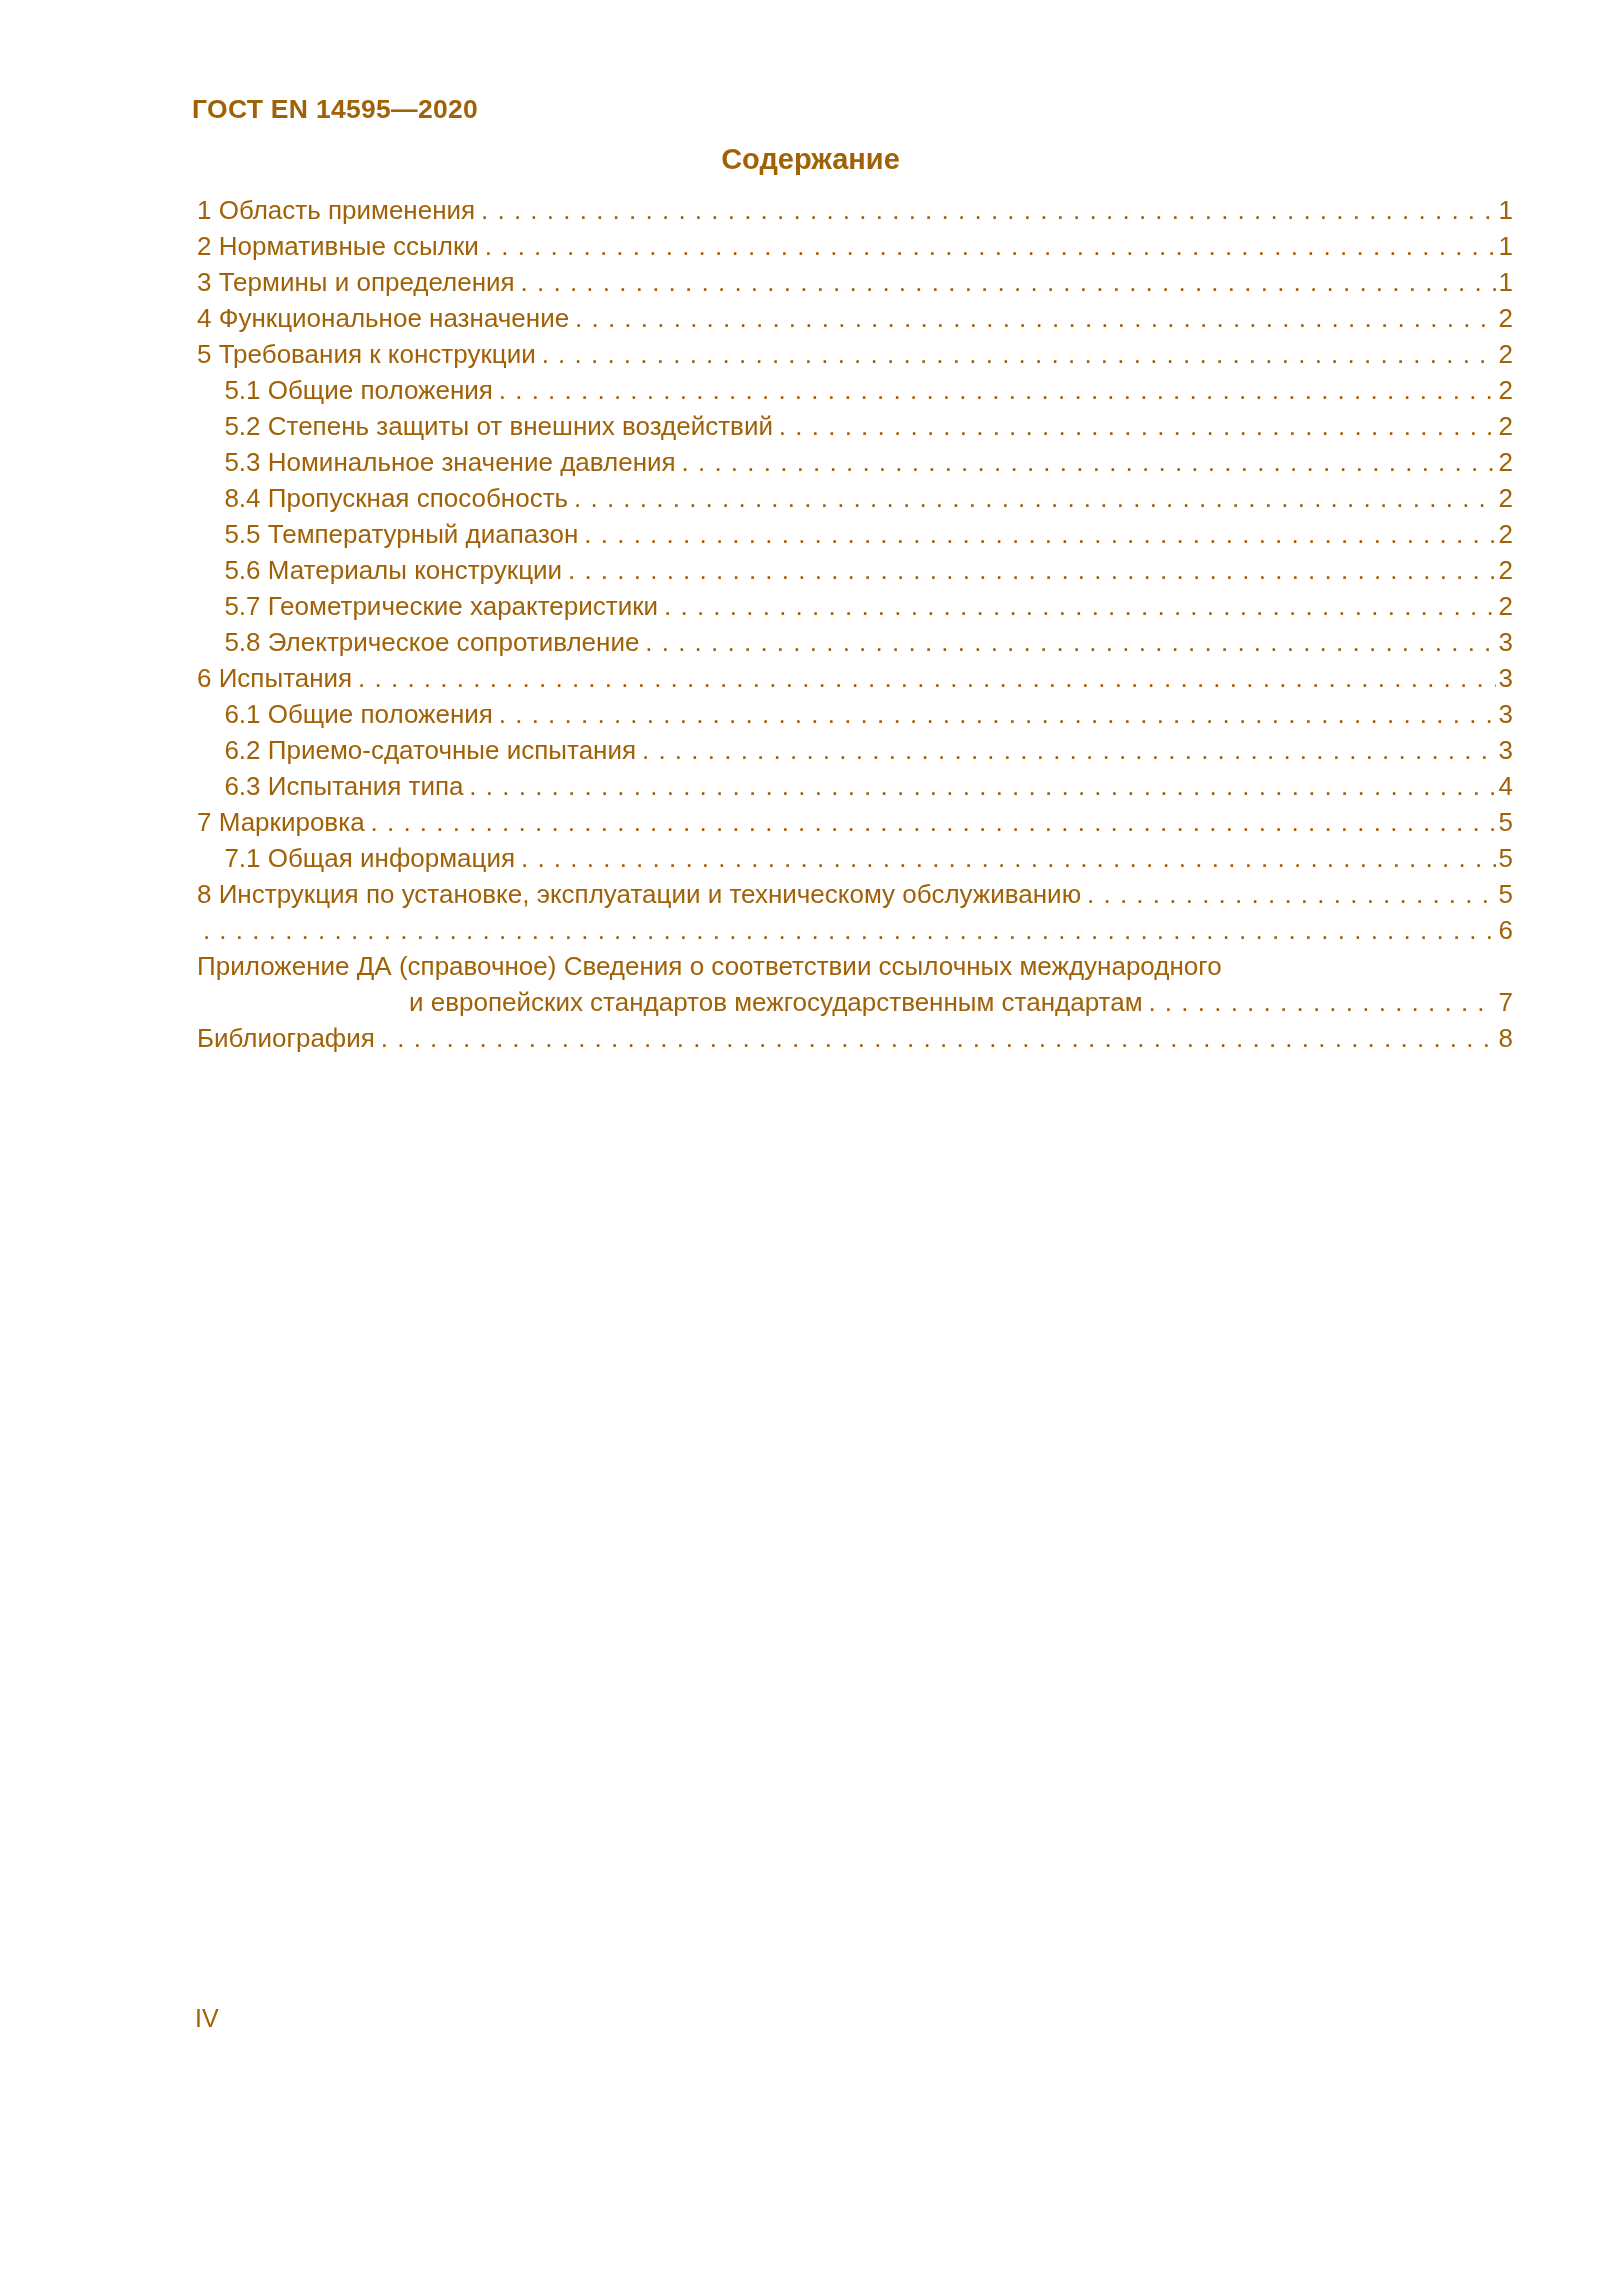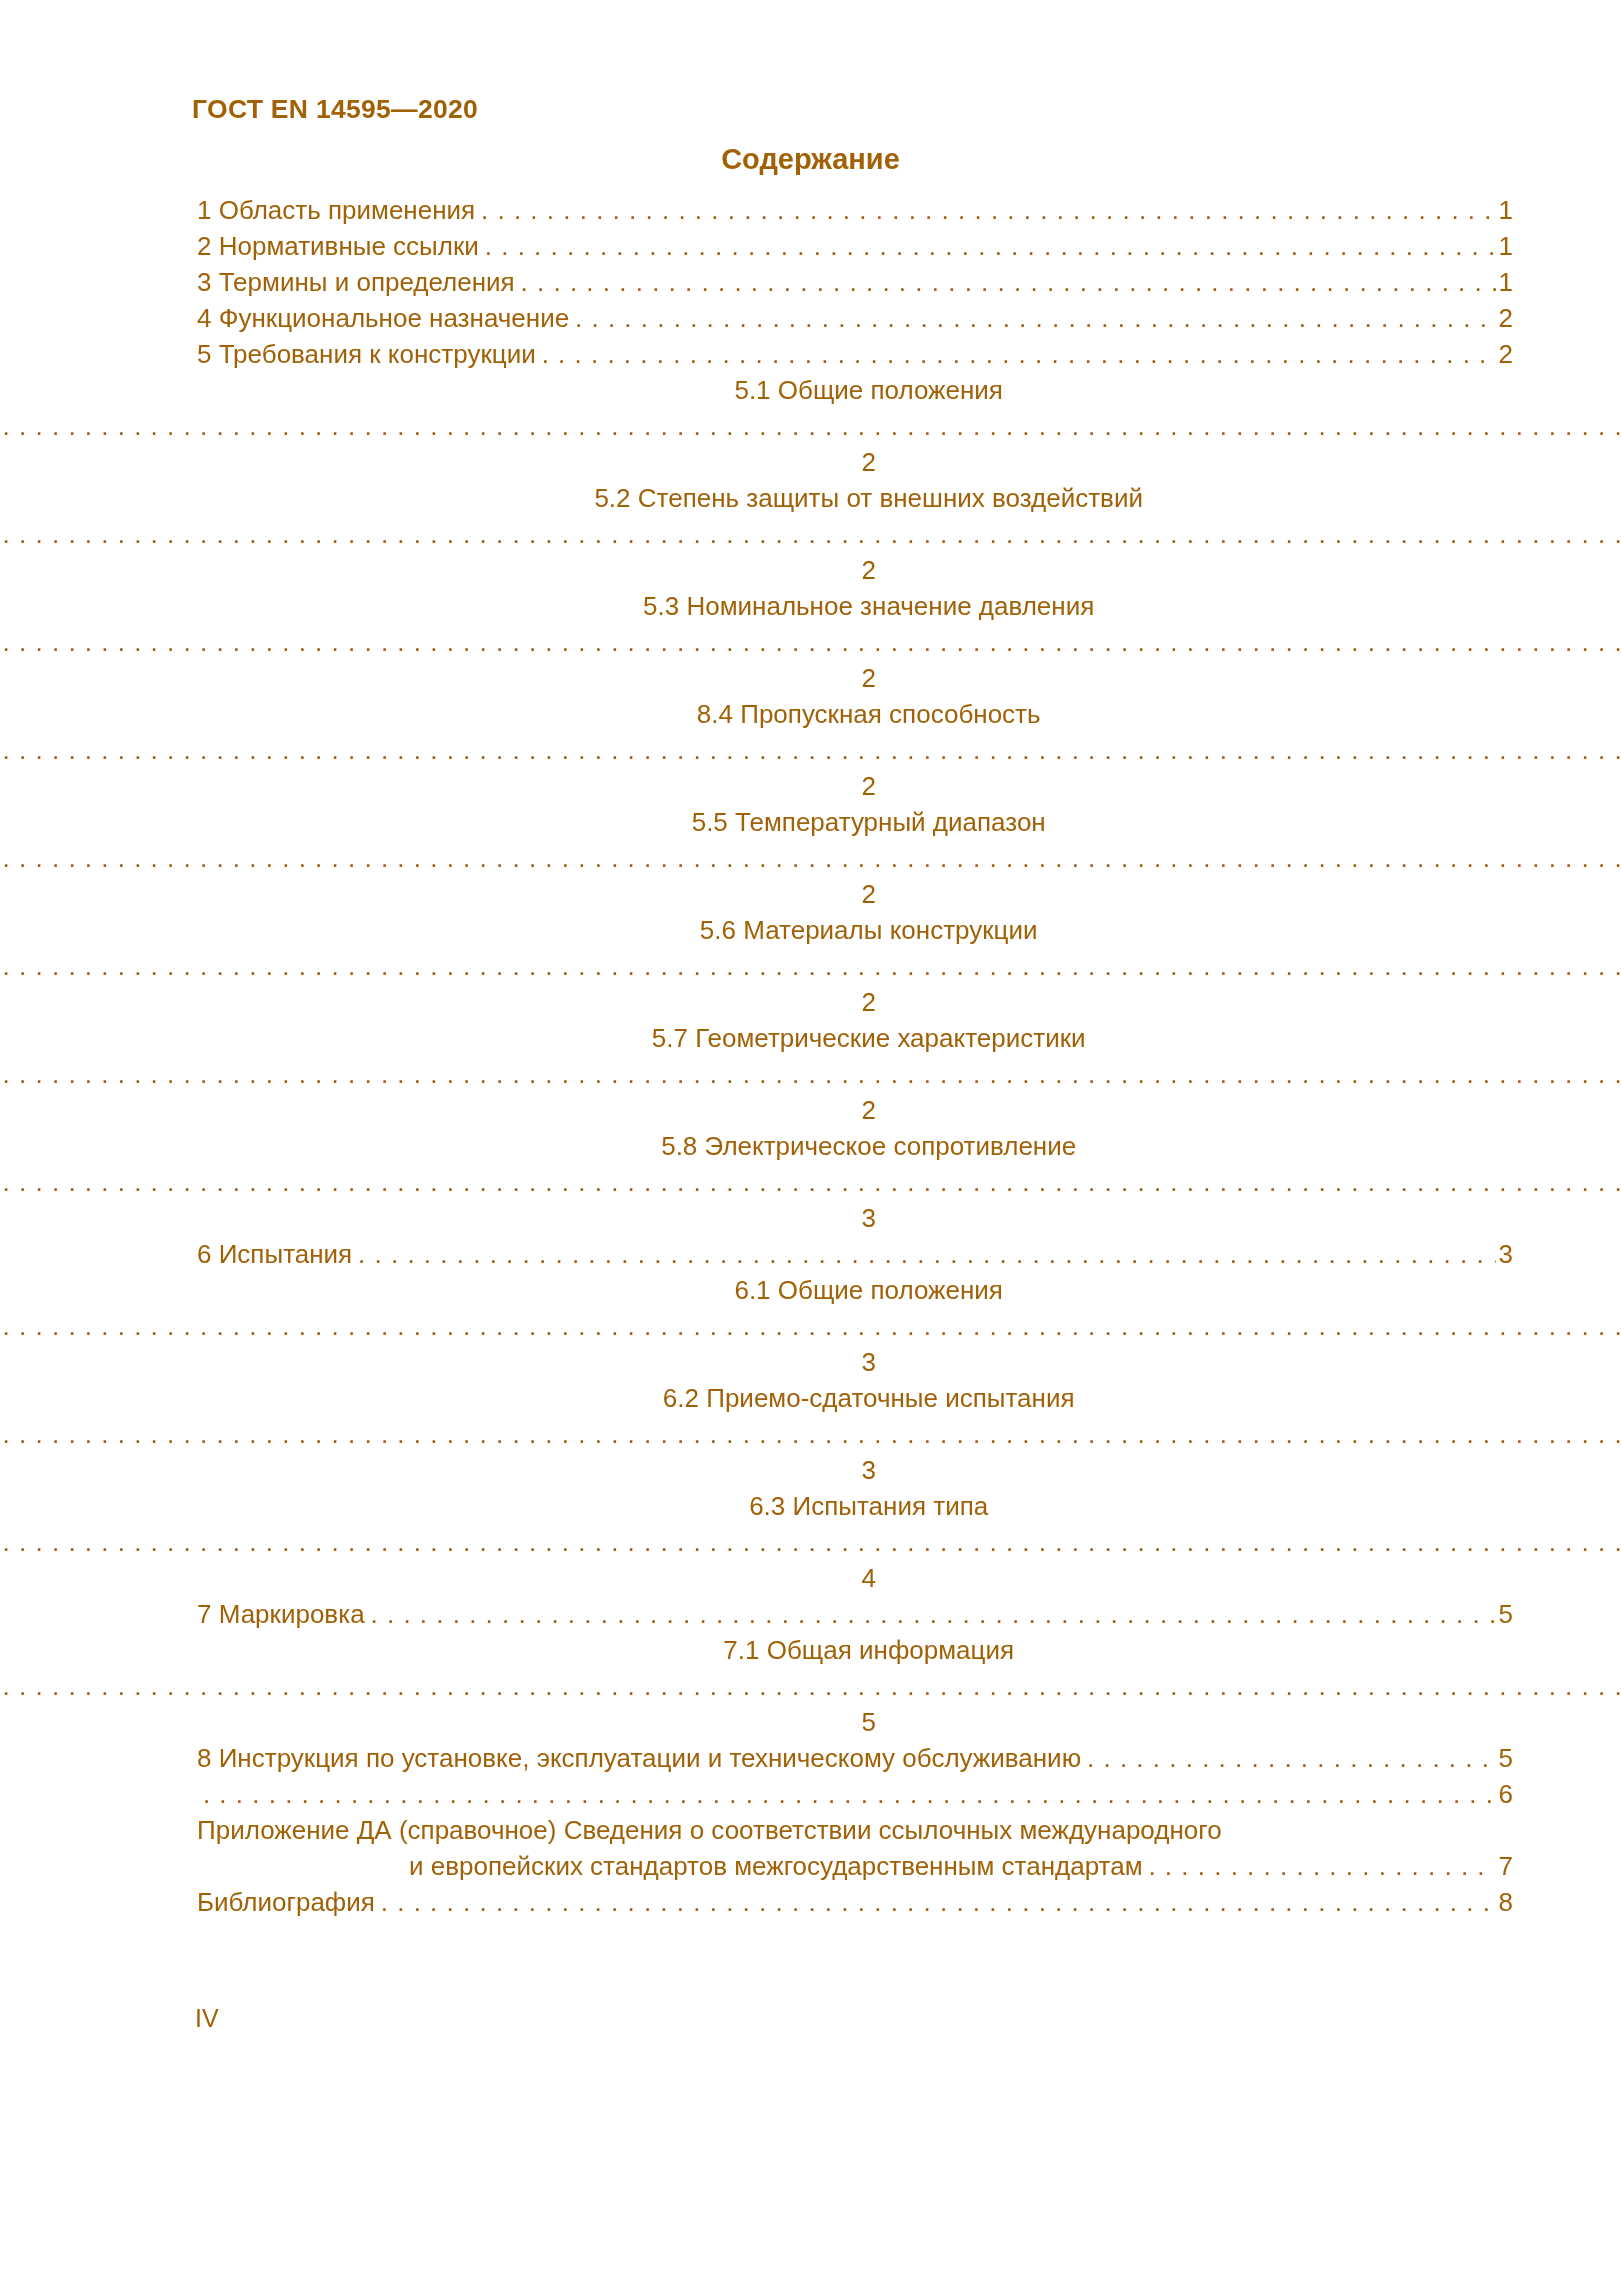--- a/index.html
+++ b/index.html
@@ -32,25 +32,25 @@
   }
   .toc {
     position: absolute;
     left: 197px;
     top: 192px;
     width: 1316px;
     font-size: 26px;
   }
   .toc-row {
     display: flex;
-    align-items: center;
+    align-items: flex-start;
     line-height: 36px;
     white-space: nowrap;
   }
-  .toc-row.indent-1 { padding-left: 27.4px; flex-direction: column; }
+  .toc-row.indent-1 { padding-left: 27.4px; }
   .toc-row.cont { padding-left: 212px; }
   .toc-text { flex: 0 0 auto; }
   .leader {
     flex: 1 1 auto;
     overflow: hidden;
     white-space: nowrap;
     margin-left: 5.9px;
     margin-right: 2.9px;
     min-width: 19.6px;
   }

